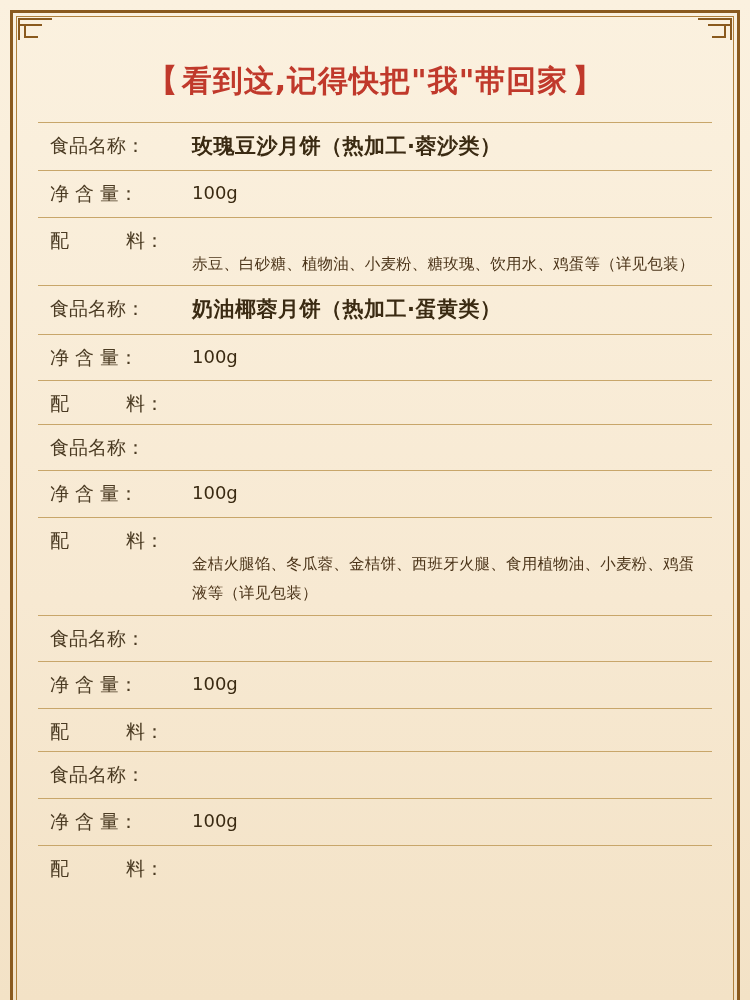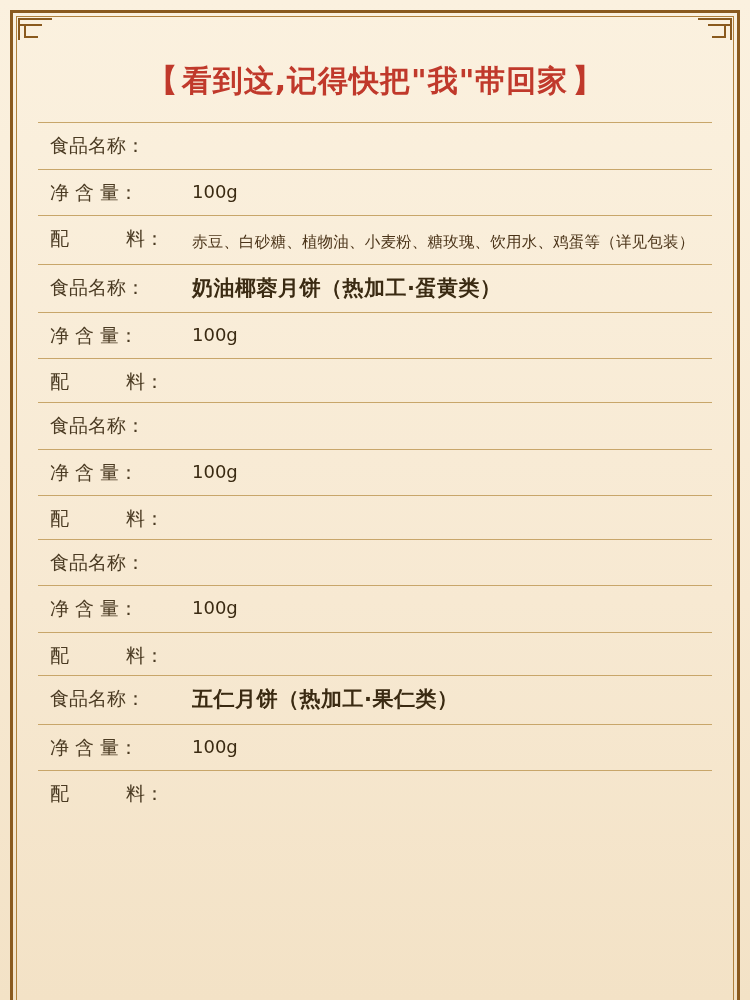--- a/index.html
+++ b/index.html
@@ -130,20 +130,21 @@
     line-height: 1.45;
   }
   .ing-value {
     color: #4a3318;
     font-size: 15.5px;
     font-family: "DejaVu Sans", sans-serif;
     line-height: 1.9;
     letter-spacing: 0.2px;
     flex: 1 1 auto;
     padding-top: 3px;
+    margin-top: 20px;
   }
   .ing-row {
     padding-bottom: 6px;
   }
 </style>
 </head>
 <body>
 
 <div class="page">
   <div class="frame-outer"></div>
@@ -166,20 +167,21 @@
 
   <div class="content">
 
     <div class="title-row">
       <span class="title-bracket">【</span><span class="title-text">看到这,记得快把"我"带回家</span><span class="title-bracket">】</span>
     </div>
 
     <div class="product">
       <div class="row">
         <span class="label spread">食品名称：</span>
+        <span class="name-value">玫瑰豆沙月饼（热加工·蓉沙类）</span>
       </div>
       <div class="row">
         <span class="label spread">净 含 量：</span>
         <span class="weight-value">100g</span>
       </div>
       <div class="row last ing-row">
         <span class="label spread">配　　　料：</span>
         <span class="ing-value">赤豆、白砂糖、植物油、小麦粉、糖玫瑰、饮用水、鸡蛋等（详见包装）</span>
       </div>
     </div>
@@ -201,40 +203,40 @@
     <div class="product">
       <div class="row">
         <span class="label spread">食品名称：</span>
       </div>
       <div class="row">
         <span class="label spread">净 含 量：</span>
         <span class="weight-value">100g</span>
       </div>
       <div class="row last ing-row">
         <span class="label spread">配　　　料：</span>
-      </div>
-    </div>
-
-    <div class="product">
-      <div class="row">
-        <span class="label spread">食品名称：</span>
-      </div>
-      <div class="row">
-        <span class="label spread">净 含 量：</span>
-        <span class="weight-value">100g</span>
-      </div>
-      <div class="row last ing-row">
-        <span class="label spread">配　　　料：</span>
-      </div>
-    </div>
-
-    <div class="product">
-      <div class="row">
-        <span class="label spread">食品名称：</span>
-        <span class="name-value">五仁月饼（热加工·果仁类）</span>
+        <span class="ing-value">金桔火腿馅、冬瓜蓉、金桔饼、西班牙火腿、食用植物油、小麦粉、鸡蛋液等（详见包装）</span>
+      </div>
+    </div>
+
+    <div class="product">
+      <div class="row">
+        <span class="label spread">食品名称：</span>
+      </div>
+      <div class="row">
+        <span class="label spread">净 含 量：</span>
+        <span class="weight-value">100g</span>
+      </div>
+      <div class="row last ing-row">
+        <span class="label spread">配　　　料：</span>
+      </div>
+    </div>
+
+    <div class="product">
+      <div class="row">
+        <span class="label spread">食品名称：</span>
       </div>
       <div class="row">
         <span class="label spread">净 含 量：</span>
         <span class="weight-value">100g</span>
       </div>
       <div class="row last ing-row">
         <span class="label spread">配　　　料：</span>
       </div>
     </div>
 

